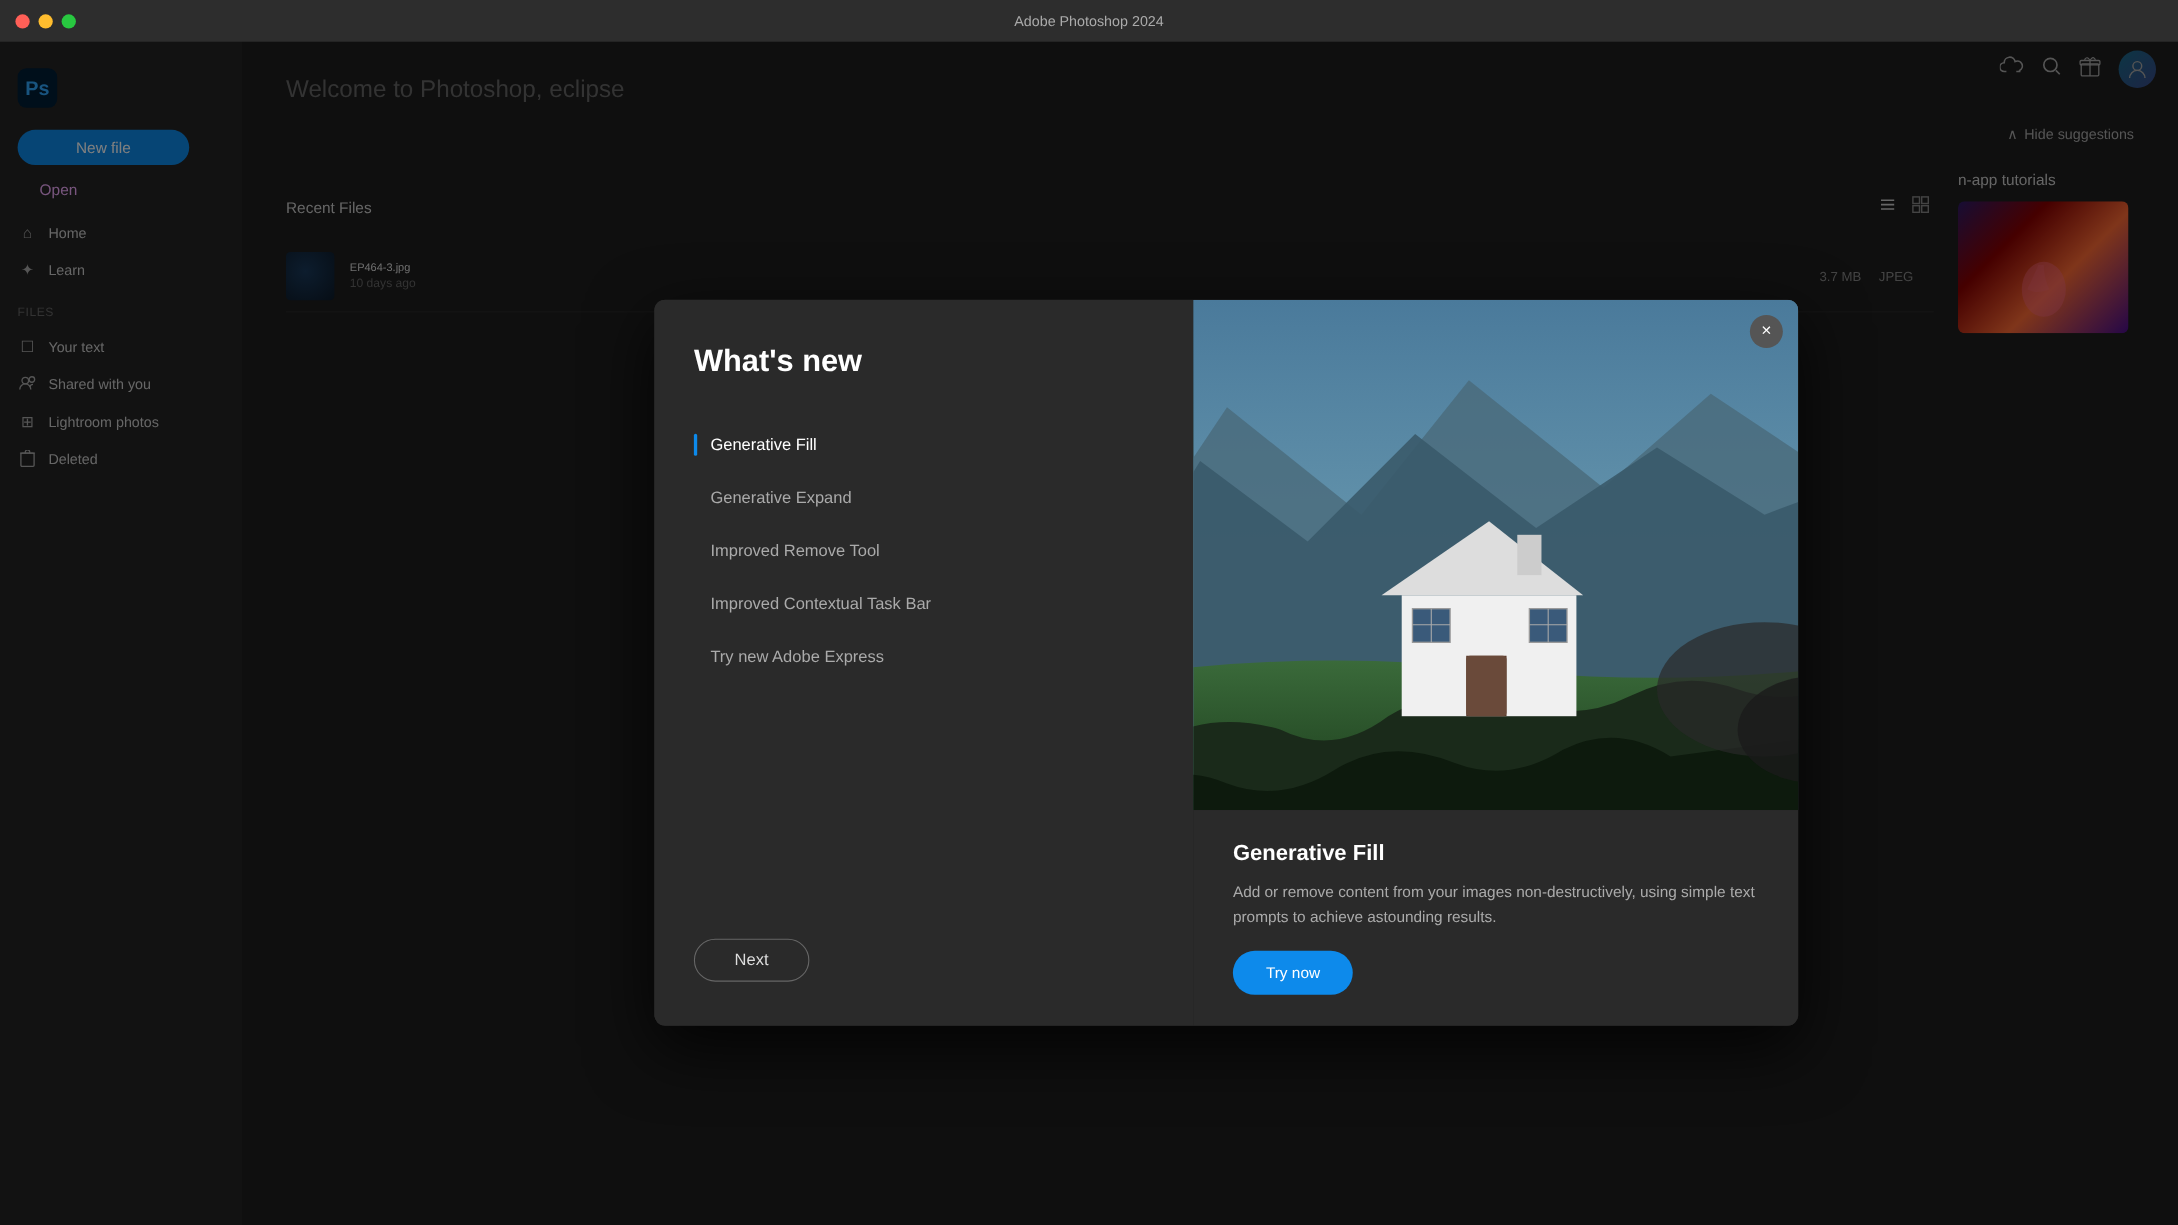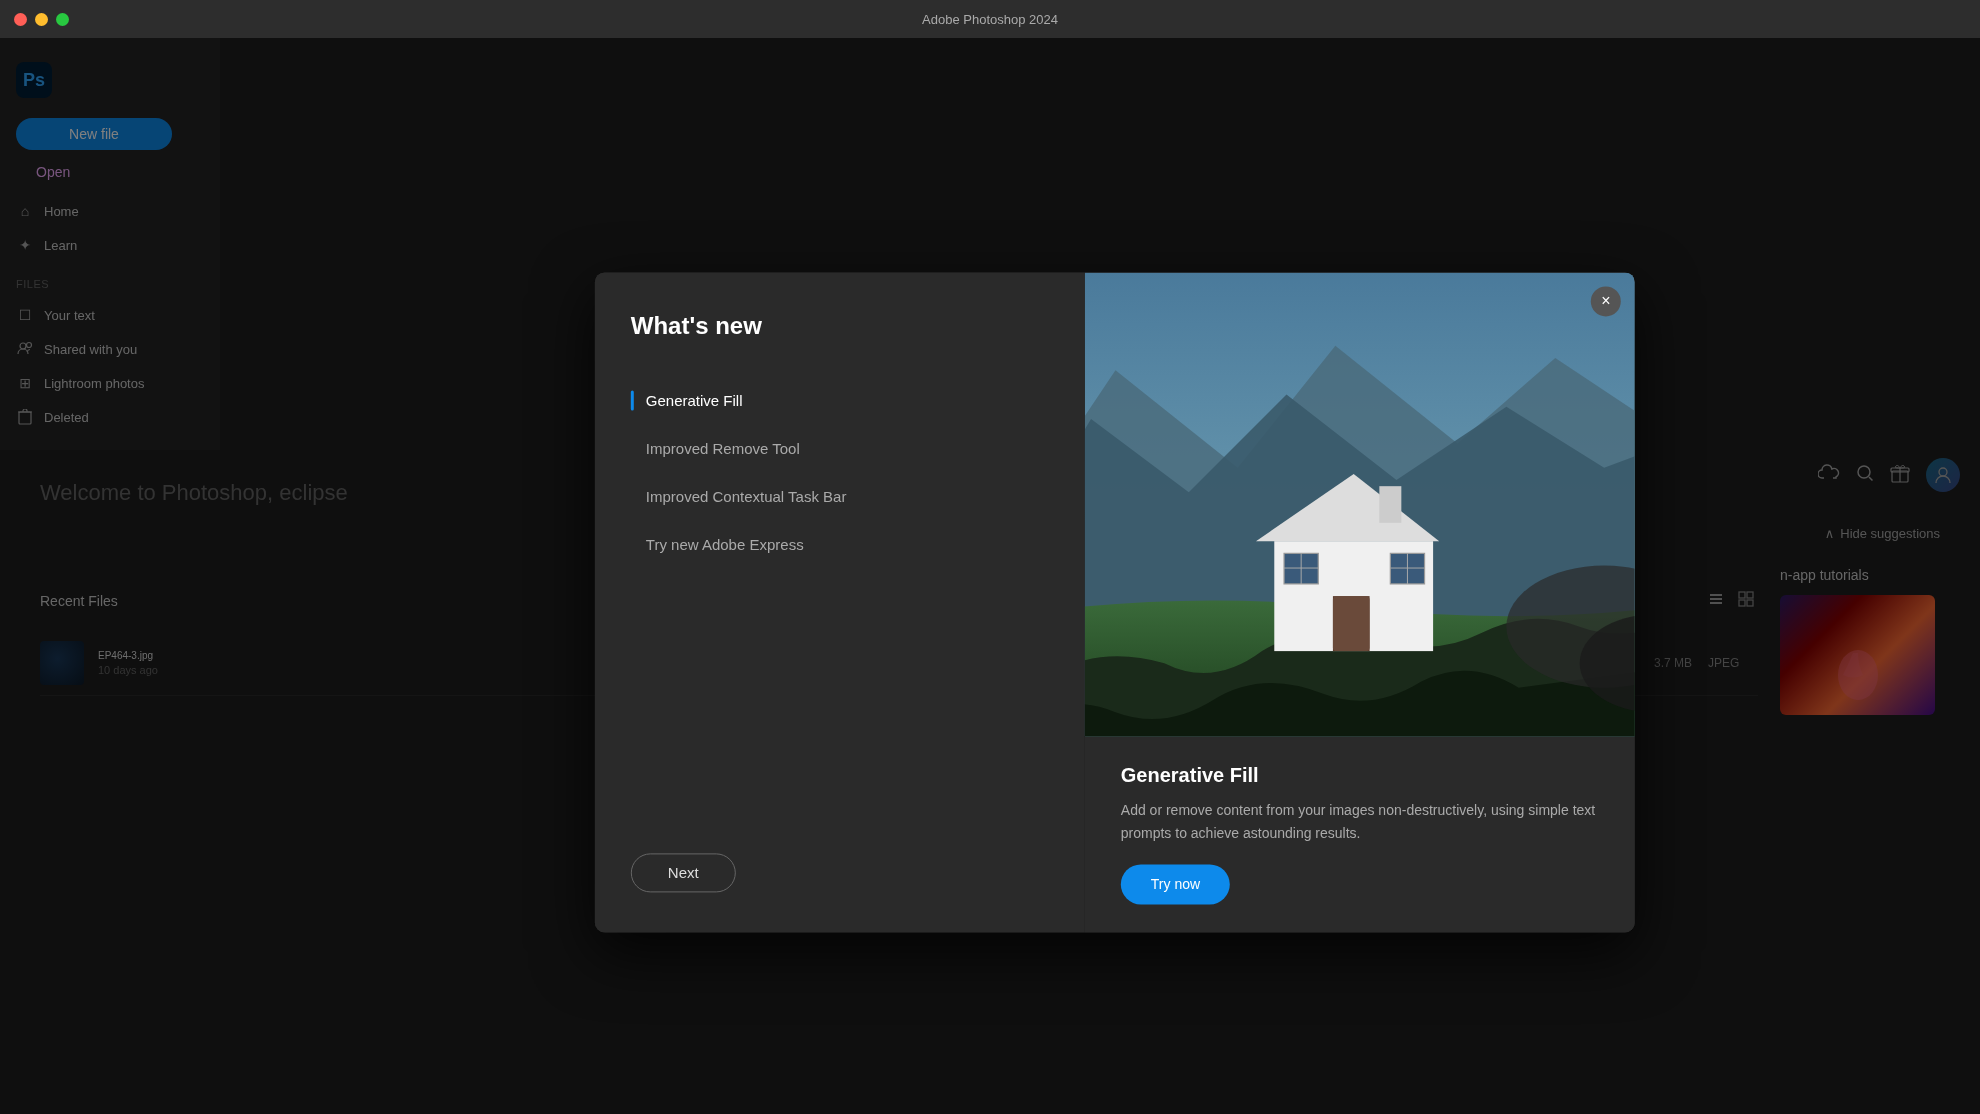--- a/index.html
+++ b/index.html
@@ -43,21 +43,20 @@
     .tl-close { background: #ff5f57; }
     .tl-minimize { background: #ffbd2e; }
     .tl-maximize { background: #28c840; }
 
     
     .app-layout {
       display: flex;
       width: 100%;
       height: calc(100% - 38px);
       position: relative;
-      flex-direction: column;
     }
 
     
     .sidebar {
       width: 220px;
       background: #252525;
       display: flex;
       flex-direction: column;
       padding: 16px 0;
       flex-shrink: 0;
@@ -288,21 +287,21 @@
       width: 490px;
       background: #2a2a2a;
       padding: 40px 36px;
       display: flex;
       flex-direction: column;
       flex-shrink: 0;
     }
 
     .whats-new-title {
       color: #fff;
-      font-size: 24px;
+      font-size: 28px;
       font-weight: 600;
       margin-bottom: 36px;
     }
 
     .feature-list {
       display: flex;
       flex-direction: column;
       gap: 0;
     }
 
@@ -594,20 +593,24 @@
     <div class="dialog-left">
       <h2 class="whats-new-title">What's new</h2>
 
       <div class="feature-list">
         <div class="feature-item active">
           <div class="feature-indicator"></div>
           <span>Generative Fill</span>
         </div>
         <div class="feature-item">
           <div class="feature-indicator"></div>
+          <span>Generative Expand</span>
+        </div>
+        <div class="feature-item">
+          <div class="feature-indicator"></div>
           <span>Improved Remove Tool</span>
         </div>
         <div class="feature-item">
           <div class="feature-indicator"></div>
           <span>Improved Contextual Task Bar</span>
         </div>
         <div class="feature-item">
           <div class="feature-indicator"></div>
           <span>Try new Adobe Express</span>
         </div>

